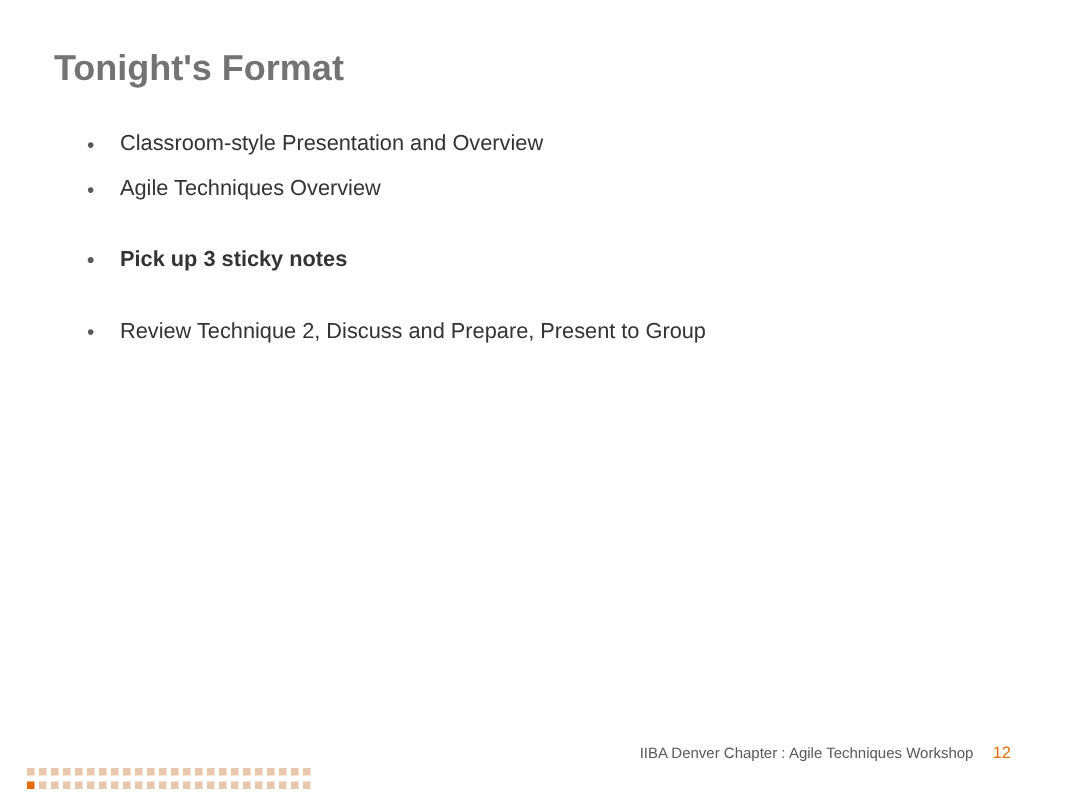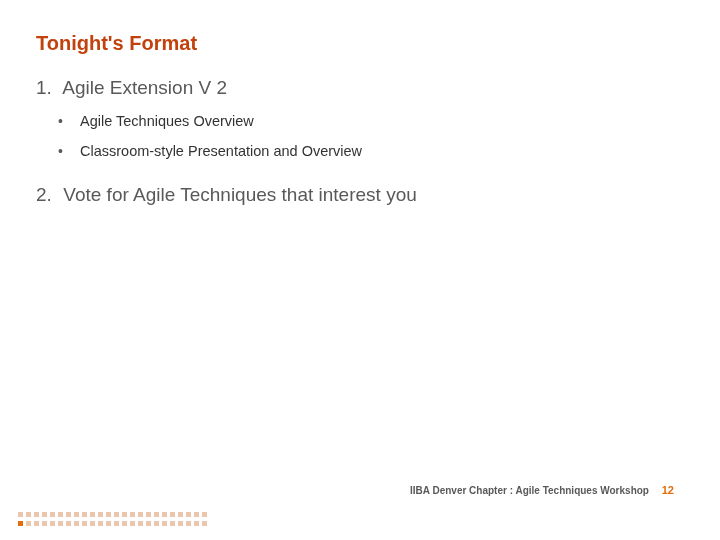--- a/index.html
+++ b/index.html
@@ -13,23 +13,23 @@
     position: relative;
     overflow: hidden;
   }
   .slide {
     position: absolute;
     inset: 0;
     padding: 32px 36px 40px 36px;
     box-sizing: border-box;
   }
   .title {
-    font-size: 20px;
+    font-size: 24px;
     font-weight: bold;
-    color: #c2410c;
+    color: #737373;
     margin: 0 0 22px 0;
   }
   .section {
     margin-bottom: 18px;
   }
   .sec-heading {
     font-size: 19px;
     color: #595959;
     margin: 0 0 8px 0;
   }
@@ -57,24 +57,23 @@
     top: 5px;
     color: #595959;
     font-size: 14px;
   }
   .sec2 .bullets li {
     font-weight: bold;
   }
   .footer {
     position: absolute;
     right: 46px;
-    bottom: 44px;
+    bottom: 32px;
     font-size: 10px;
     color: #595959;
-    font-weight: bold;
   }
   .footer .pg {
     color: #e46c0a;
     margin-left: 10px;
     font-size: 11px;
   }
   .dots {
     position: absolute;
     left: 18px;
     bottom: 10px;
@@ -96,41 +95,35 @@
   }
 </style>
 </head>
 <body>
 
 <div class="slide">
 
   <h1 class="title">Tonight's Format</h1>
 
   <div class="section">
-    <p class="sec-heading">
-      <span class="num">1.</span>
-      <span>Agile Extension V 2</span>
-    </p>
     <ul class="bullets">
+      <li>Classroom-style Presentation and Overview</li>
       <li>Agile Techniques Overview</li>
-      <li>Classroom-style Presentation and Overview</li>
     </ul>
   </div>
 
   <div class="section sec2">
-    <p class="sec-heading">
-      <span class="num">2.</span>
-      <span>Vote for Agile Techniques that interest you</span>
-    </p>
     <ul class="bullets">
+      <li>Pick up 3 sticky notes</li>
     </ul>
   </div>
 
   <div class="section">
     <ul class="bullets">
+      <li>Review Technique 2, Discuss and Prepare, Present to Group</li>
     </ul>
   </div>
 
   <div class="footer">
     <span>IIBA Denver Chapter : Agile Techniques Workshop</span>
     <span class="pg">12</span>
   </div>
 
   <div class="dots">
     <div class="dots-row">

